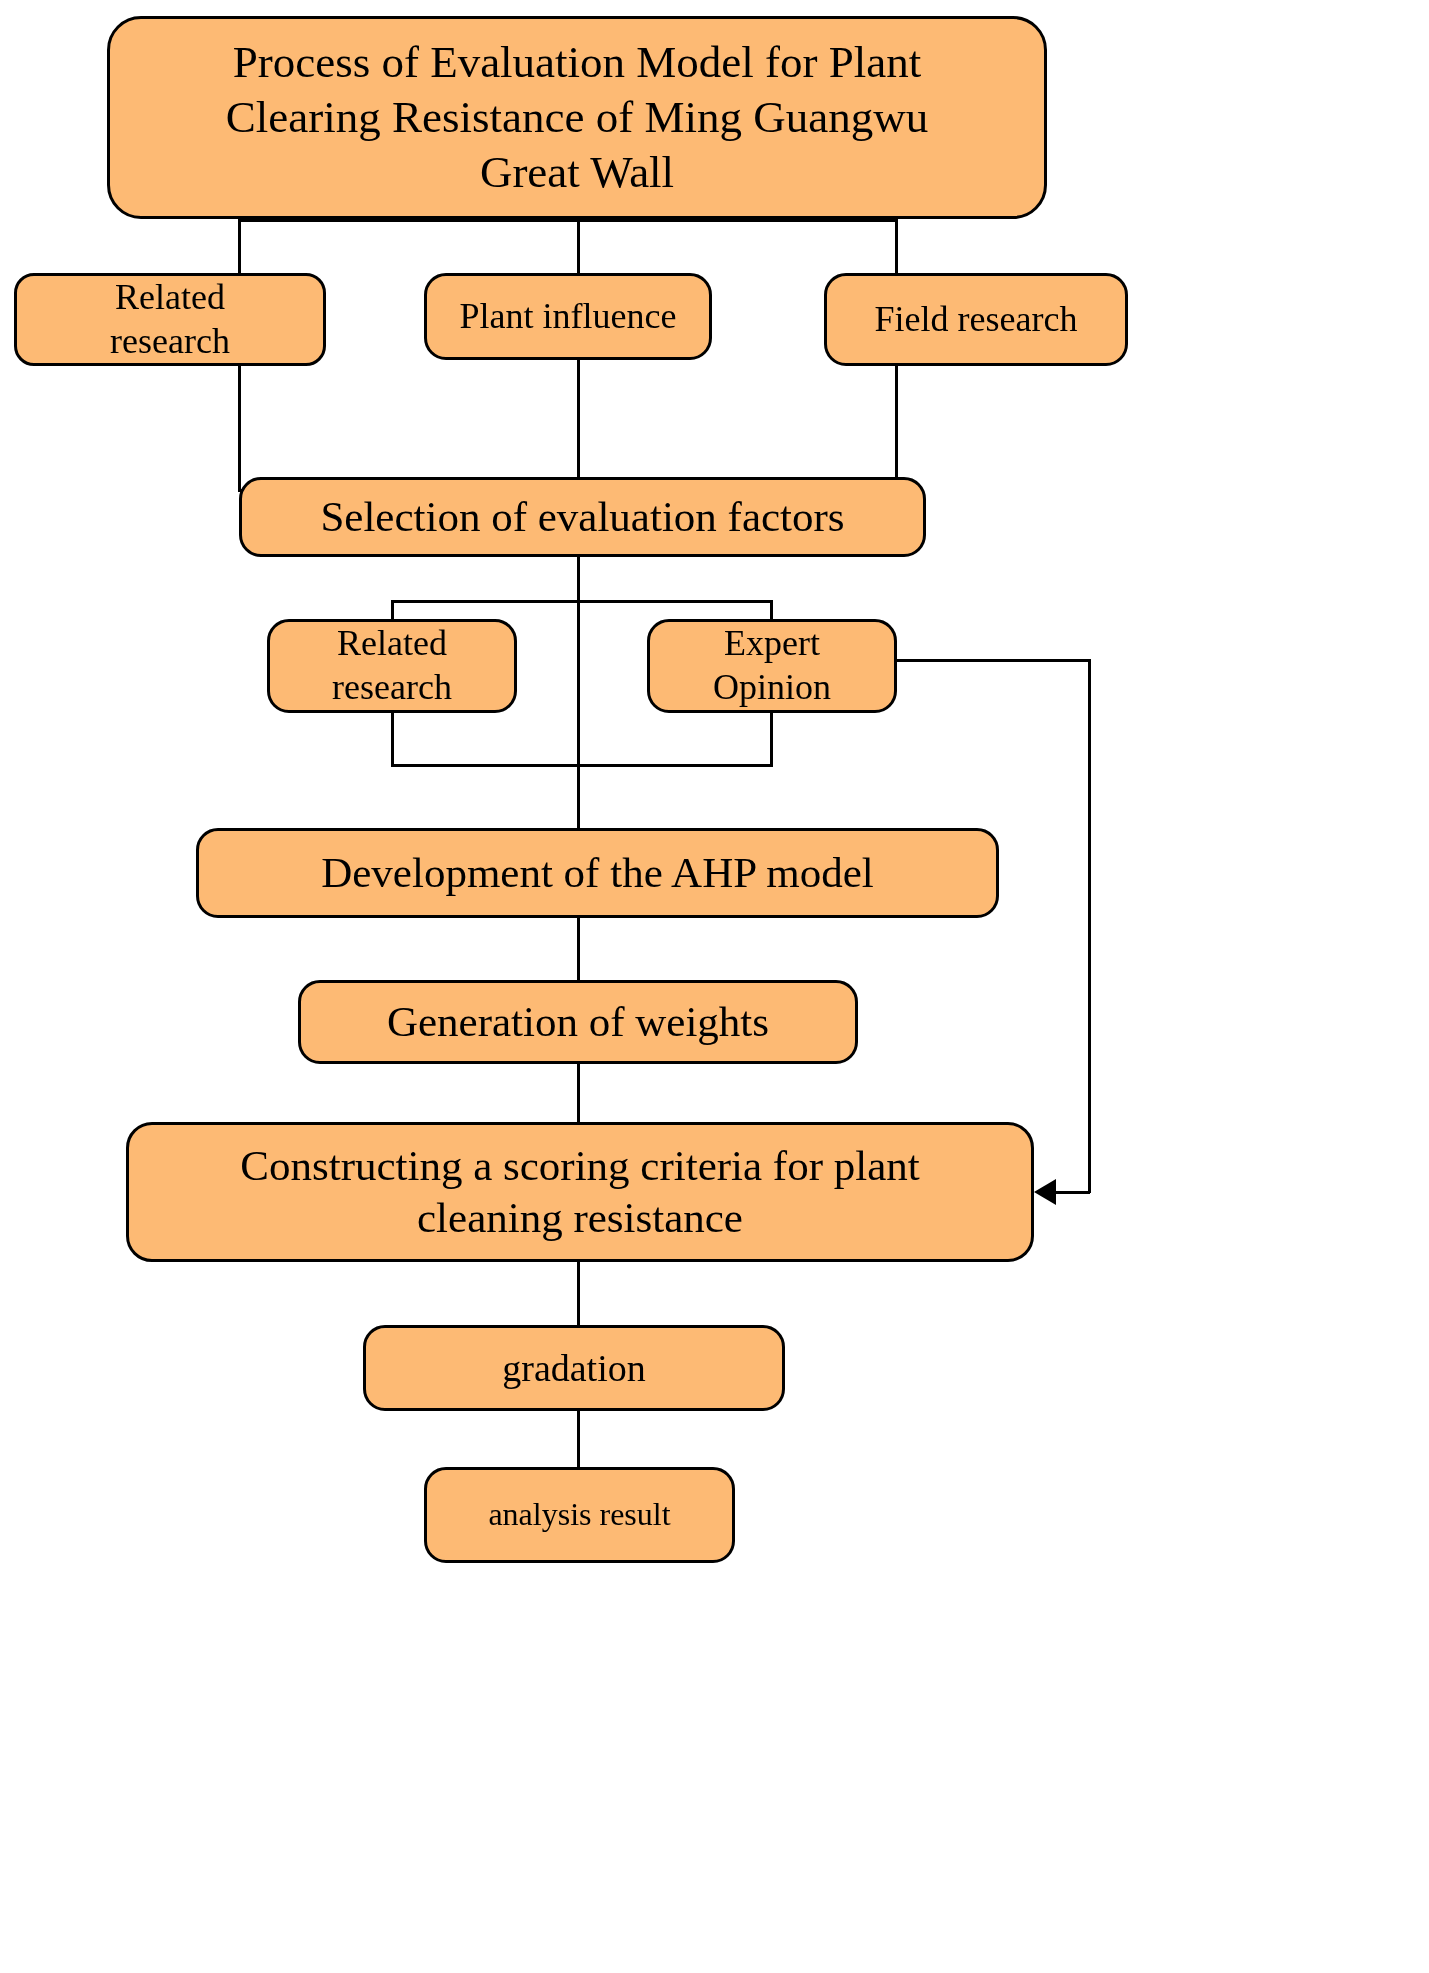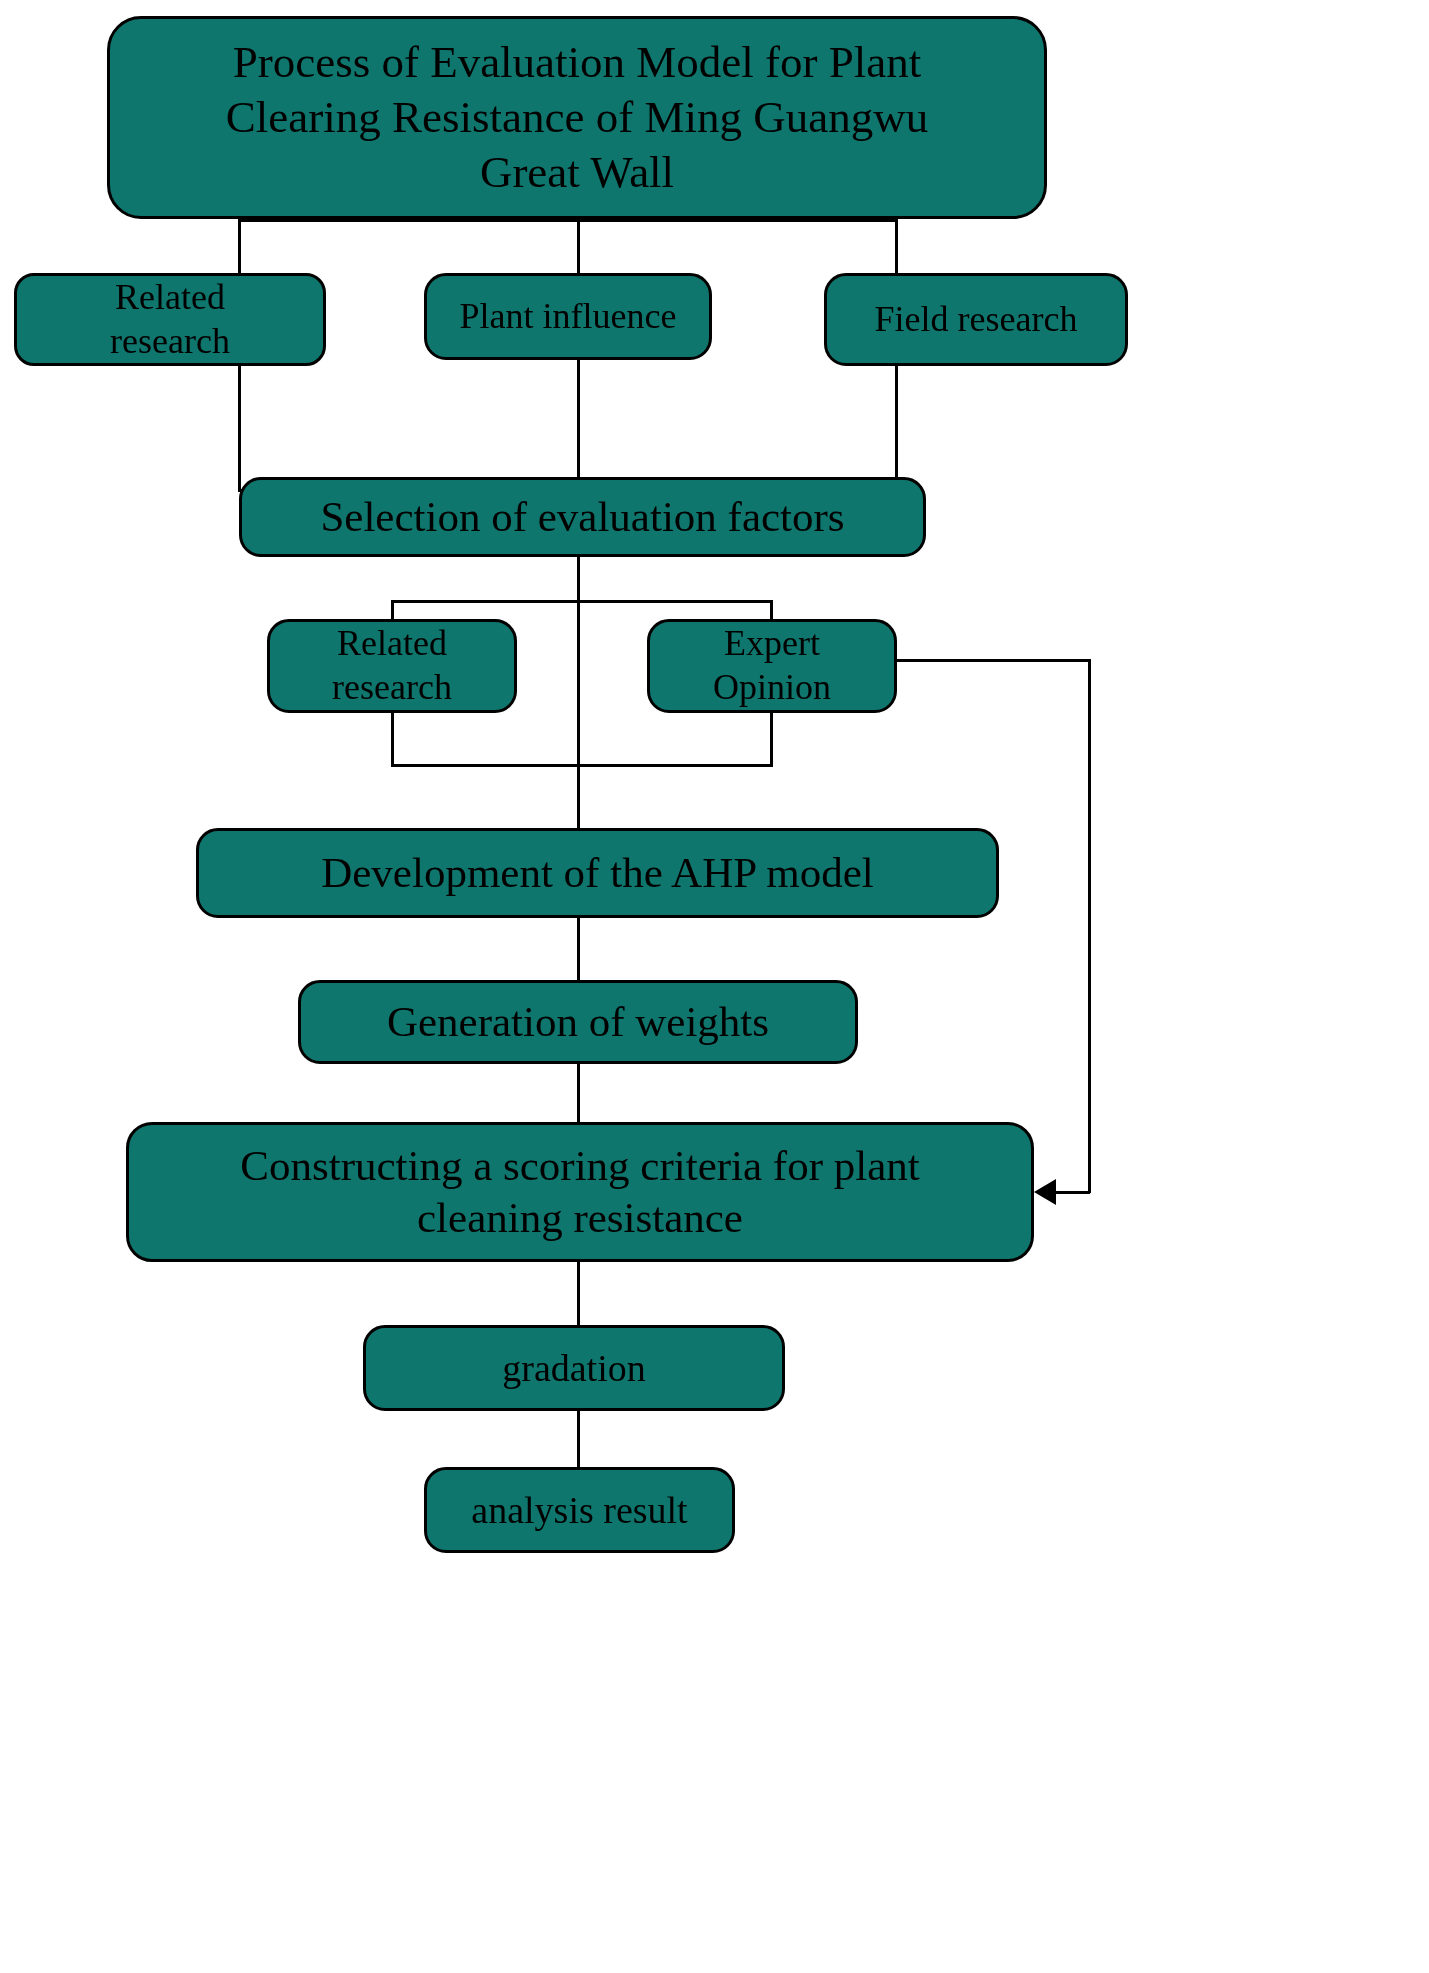--- a/index.html
+++ b/index.html
@@ -12,21 +12,21 @@
     width: 1429px;
     height: 1973px;
     background: #ffffff;
     font-family: "Liberation Serif", "DejaVu Serif", serif;
     overflow: hidden;
   }
   .node {
     position: absolute;
     box-sizing: border-box;
     border: 3px solid #000000;
-    background: #0f766e;
+    background: #fdba74;
     display: flex;
     align-items: center;
     justify-content: center;
     text-align: center;
     color: #000000;
     line-height: 1.22;
     padding: 4px 10px;
     z-index: 3;
   }
   .node .label { display: block; width: 100%; }
@@ -36,21 +36,21 @@
   #node-related-1    { left: 14px;   top: 273px;  width: 312px; height: 93px;   border-radius: 20px; font-size: 36px; }
   #node-plant        { left: 424px;  top: 273px;  width: 288px; height: 87px;   border-radius: 22px; font-size: 36px; }
   #node-field        { left: 824px;  top: 273px;  width: 304px; height: 93px;   border-radius: 22px; font-size: 36px; }
   #node-selection    { left: 239px;  top: 477px;  width: 687px; height: 80px;   border-radius: 22px; font-size: 43px; font-family: Liberation Serif, serif; }
   #node-related-2    { left: 267px;  top: 619px;  width: 250px; height: 94px;   border-radius: 22px; font-size: 36px; }
   #node-expert       { left: 647px;  top: 619px;  width: 250px; height: 94px;   border-radius: 22px; font-size: 36px; }
   #node-ahp          { left: 196px;  top: 828px;  width: 803px; height: 90px;   border-radius: 22px; font-size: 43px; }
   #node-weights      { left: 298px;  top: 980px;  width: 560px; height: 84px;   border-radius: 22px; font-size: 43px; }
   #node-constructing { left: 126px;  top: 1122px; width: 908px; height: 140px;  border-radius: 26px; font-size: 43px; }
   #node-gradation    { left: 363px;  top: 1325px; width: 422px; height: 86px;   border-radius: 22px; font-size: 38px; }
-  #node-analysis     { left: 424px;  top: 1467px; width: 311px; height: 86px;   border-radius: 22px; font-size: 38px; }
+  #node-analysis     { left: 424px;  top: 1467px; width: 311px; height: 96px;   border-radius: 22px; font-size: 32px; }
 
   
   .conn {
     position: absolute;
     background: #000000;
     z-index: 1;
   }
   .vline { width: 3px; }
   .hline { height: 3px; }
   .arrowhead {

